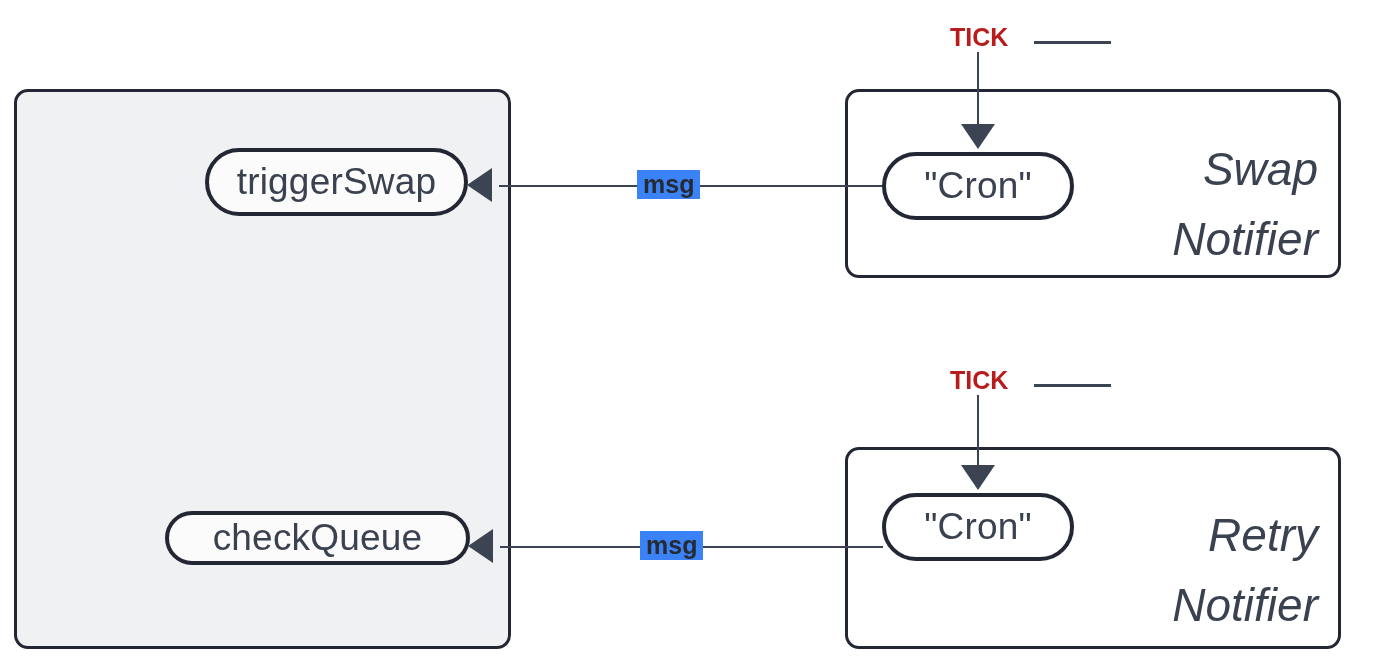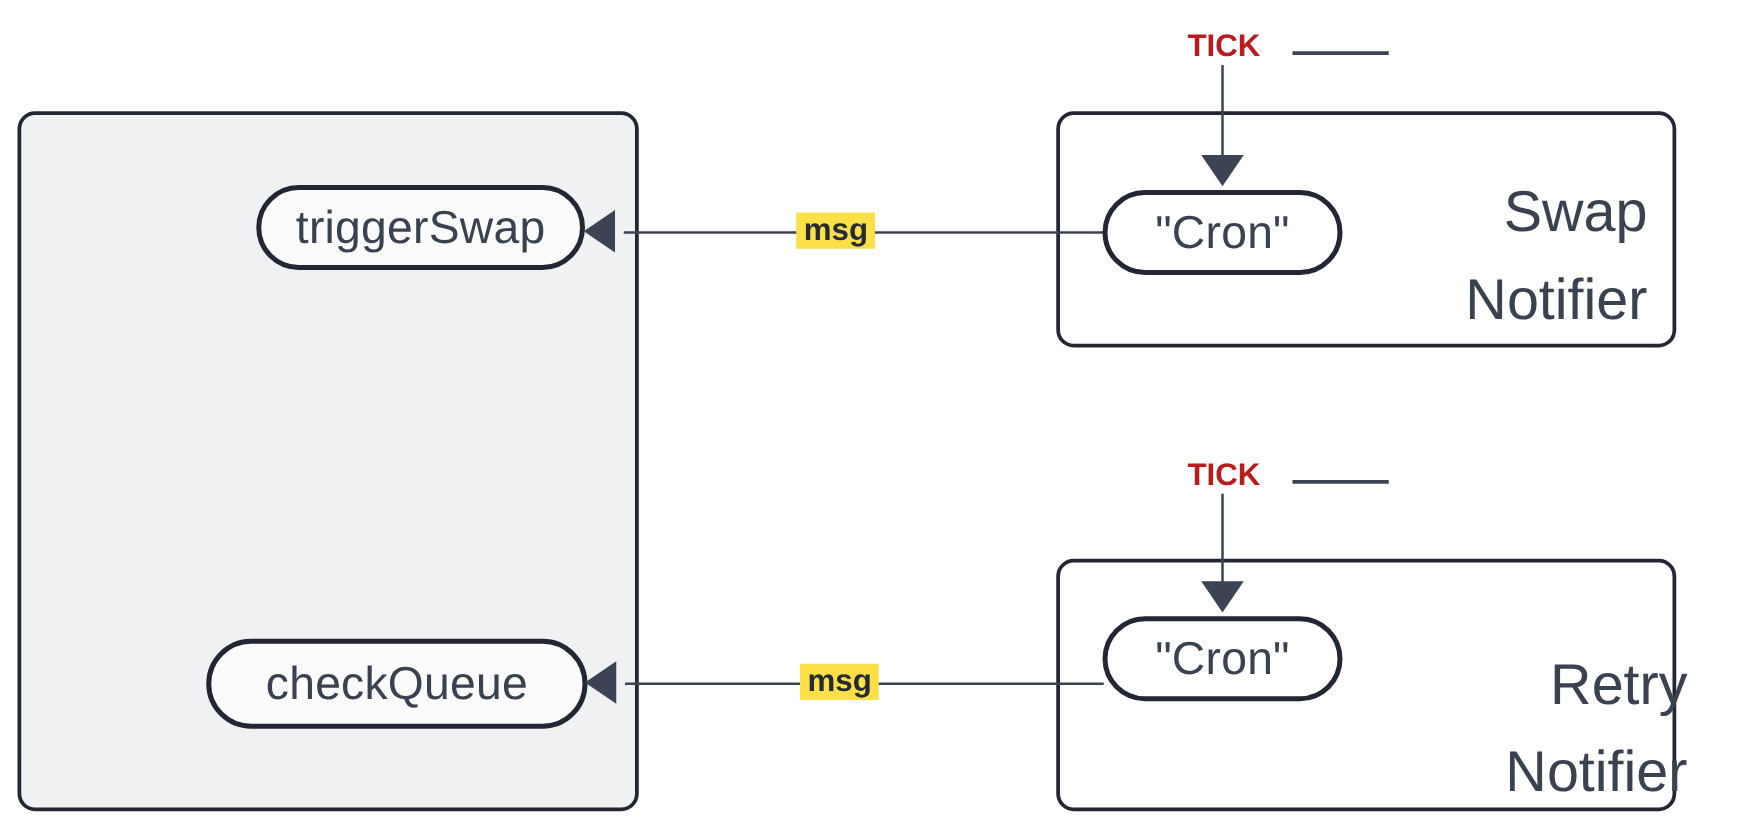--- a/index.html
+++ b/index.html
@@ -51,21 +51,21 @@
 
   
   .group-label {
     position: absolute;
     color: #3a414f;
     font-size: 46px;
     line-height: 1.52;
     white-space: pre-line;
     z-index: 3;
   }
-  .group-label.right { text-align: right; }
+  .group-label.right { text-align: right; font-style: italic; }
 
   
   .hline {
     position: absolute;
     height: 0;
     border-top: 2px solid #3c4453;
     z-index: 2;
   }
   .vline {
     position: absolute;
@@ -96,21 +96,21 @@
     border-top: 25px solid #3c4453;
     z-index: 6;
   }
 
   
   .edge-label {
     position: absolute;
     font-size: 25px;
     font-weight: bold;
     color: #262b33;
-    background: #fde047;
+    background: #3b82f6;
     padding: 0 6px;
     white-space: nowrap;
     z-index: 4;
     text-align: right;
   }
   .tick-label {
     position: absolute;
     font-size: 25px;
     font-weight: bold;
     color: #b91c1c;
@@ -121,32 +121,32 @@
 </head>
 <body>
 
 <div id="canvas">
 
   <div class="group-box filled" style="left:14px; top:89px; width:497px; height:560px;"></div>
 
 
   <div class="pill" style="left:205px; top:148px; width:263px; height:68px;">triggerSwap</div>
 
-  <div class="pill" style="left:165px; top:511px; width:305px; height:72px;">checkQueue</div>
+  <div class="pill" style="left:165px; top:511px; width:305px; height:54px;">checkQueue</div>
 
   <div class="group-box plain" style="left:845px; top:89px; width:496px; height:189px;"></div>
 
   <div class="group-label right" style="left:1060px; top:135px; width:258px;">Swap
 Notifier</div>
 
   <div class="pill oncanvas" style="left:882px; top:152px; width:192px; height:68px;">"Cron"</div>
 
   <div class="group-box plain" style="left:845px; top:447px; width:496px; height:202px;"></div>
 
-  <div class="group-label right" style="left:1092px; top:501px; width:258px;margin-top:12px;">Retry
+  <div class="group-label right" style="left:1060px; top:501px; width:258px;">Retry
 Notifier</div>
 
   <div class="pill oncanvas" style="left:882px; top:493px; width:192px; height:68px;">"Cron"</div>
 
   <div class="hline" style="left:499px; top:185px; width:384px;"></div>
   <div class="arrow-left" style="left:467px; top:168px;"></div>
   <div class="edge-label" style="left:637px; top:170px;">msg</div>
 
   <div class="hline" style="left:500px; top:546px; width:383px;"></div>
   <div class="arrow-left" style="left:468px; top:529px;"></div>

